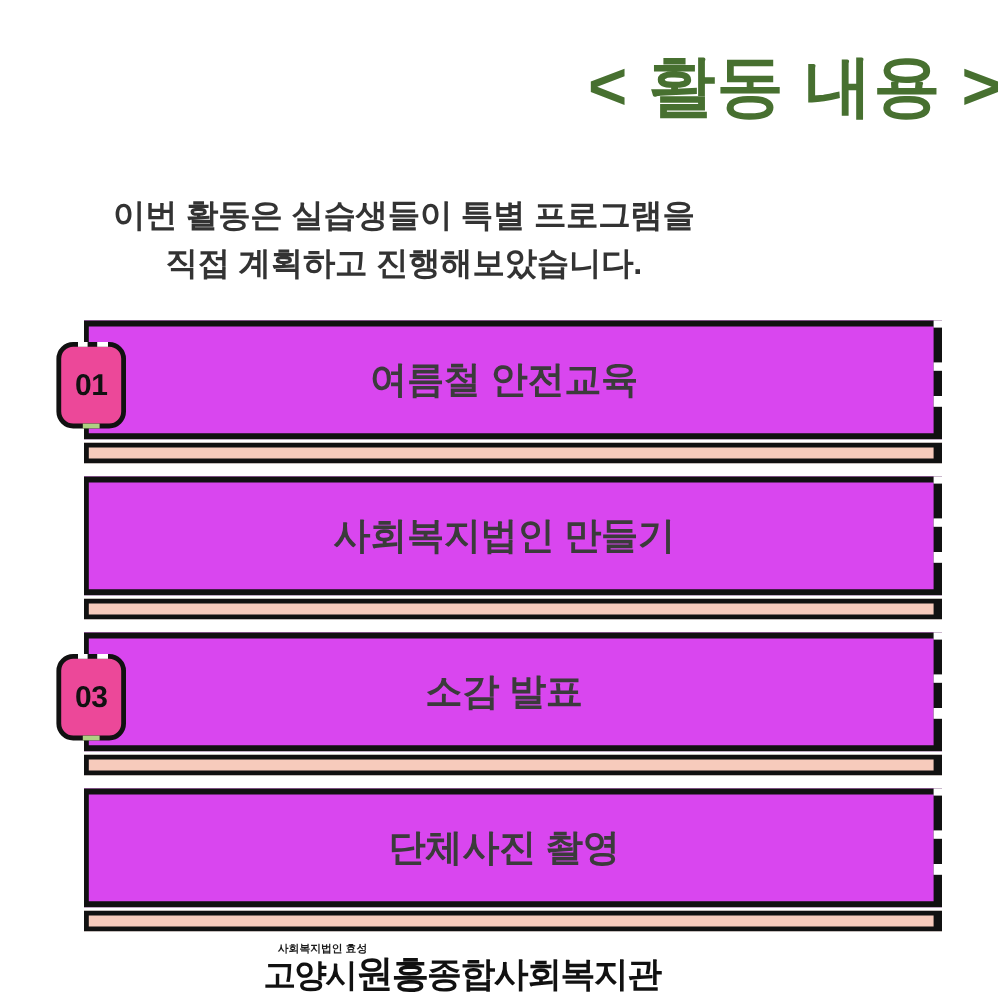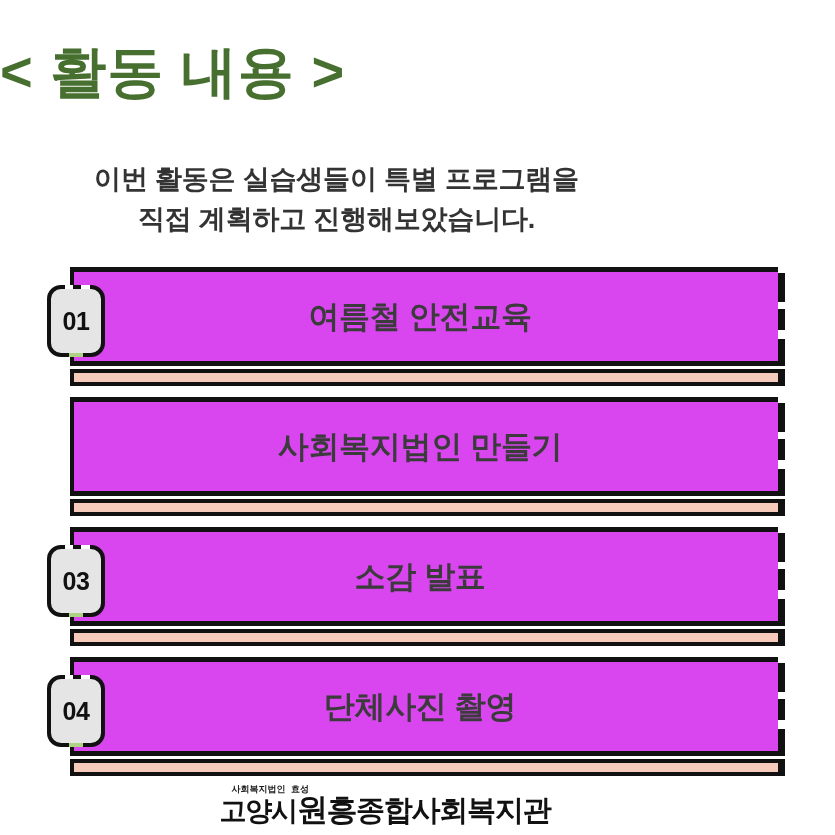--- a/index.html
+++ b/index.html
@@ -22,21 +22,21 @@
     height: 835px;
     box-sizing: border-box;
   }
 
   
   .title-wrap {
     position: absolute;
     top: 42px;
     left: 0;
     width: 835px;
-    text-align: left;
+    text-align: right;
   }
   .title {
     display: inline-block;
     font-size: 56px;
     font-weight: 900;
     letter-spacing: 1px;
     color: #477030;
     line-height: 1.08;
     white-space: nowrap;
   }
@@ -142,21 +142,21 @@
   }
 
   
   .badge {
     position: absolute;
     left: 47px;
     top: 21px;
     width: 58px;
     height: 72px;
     box-sizing: border-box;
-    background: #e5e5e5;
+    background: #ec4899;
     border: 4px solid #111111;
     border-radius: 14px;
     display: flex;
     align-items: center;
     justify-content: center;
     z-index: 3;
   }
   
   .badge::before {
     content: "";
@@ -193,21 +193,20 @@
     line-height: 1;
   }
 
   
   .footer {
     position: absolute;
     left: 0;
     top: 786px;
     width: 770px;
     text-align: center;
-    font-family: Liberation Mono, monospace;
   }
   .logo {
     display: inline-block;
     text-align: left;
     line-height: 1;
   }
   .logo-small {
     font-size: 9px;
     font-weight: 800;
     color: #1a1a1a;
@@ -279,24 +278,20 @@
         <span class="badge-num">03</span>
       </div>
     </div>
 
     <div class="row">
       <div class="bar">
         <span class="bar-notch"></span>
         <span class="bar-label">단체사진 촬영</span>
       </div>
       <div class="strip"></div>
-      <div class="badge">
-        <span class="badge-break-bottom"></span>
-        <span class="badge-num">04</span>
-      </div>
     </div>
 
   </div>
 
   <div class="footer">
     <div class="logo">
       <span class="logo-small">사회복지법인 효성</span>
       <span class="logo-main"><span>고양시</span><span class="em">원흥</span><span class="tail">종합사회복지관</span></span>
     </div>
   </div>

